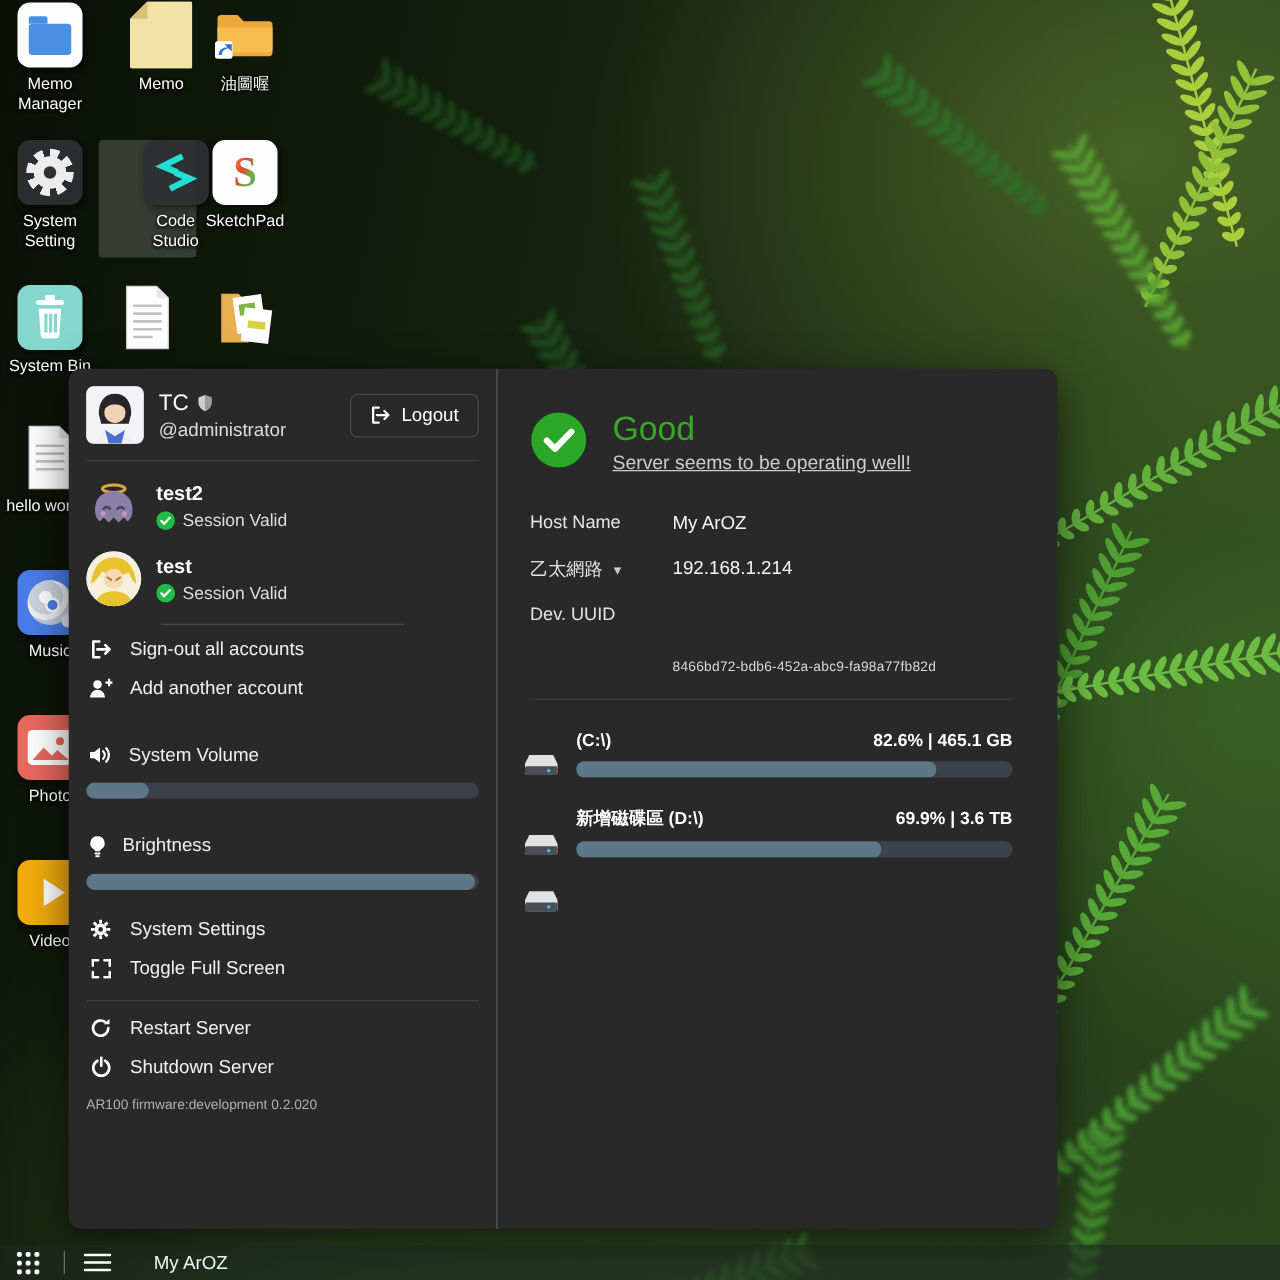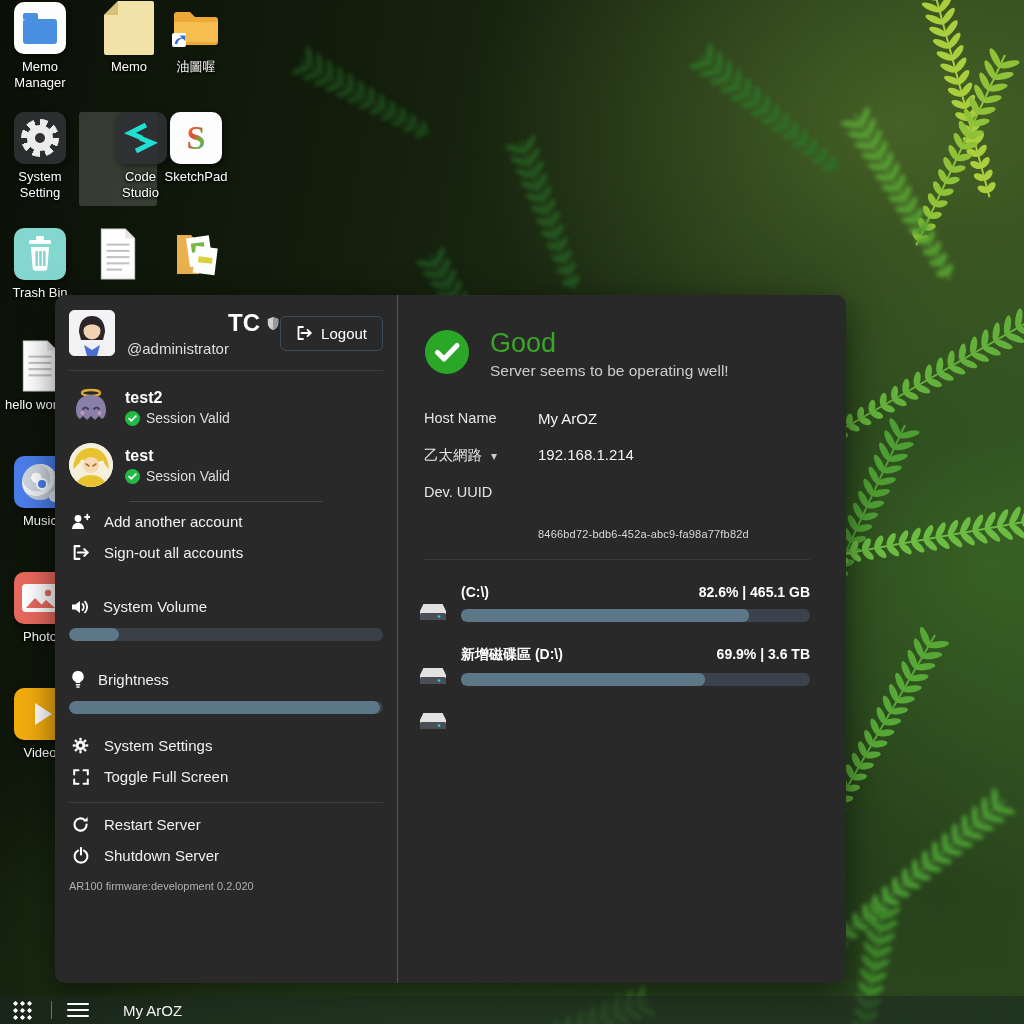--- a/index.html
+++ b/index.html
@@ -58,46 +58,46 @@
   #panel { position:absolute; left:55px; top:295px; width:791px; height:688px;
            background:#292929; border-radius:10px; box-shadow:0 10px 34px rgba(0,0,0,.55);
            display:flex; color:#eee; z-index:5; }
   .panel-left { width:343px; flex:none; border-right:1px solid #4b5a66; padding:14px; }
   .panel-right { flex:1; padding:34px 36px 20px 20px; }
 
   .hrow { display:flex; align-items:center; }
   .avatar { width:46px; height:46px; border-radius:6px; overflow:hidden; flex:none; background:#f5f5f5; }
   .avatar.round { border-radius:50%; width:44px; height:44px; }
   .uinfo { margin-left:12px; flex:1; min-width:0; }
-  .uname { font-size:24px; font-weight:bold; display:flex; align-items:center; gap:6px; color:#fff;justify-content:flex-end; }
+  .uname { font-size:18px; font-weight:normal; display:flex; align-items:center; gap:6px; color:#fff; }
   .uhandle { font-size:15px; color:#ddd; margin-top:3px; }
   .logout-btn { display:flex; align-items:center; gap:9px; border:1px solid #3e4c58; border-radius:6px;
                 padding:8px 15px; font-size:15px; color:#fff; background:transparent; cursor:pointer;
                 font-family:inherit; }
   .divider { border:none; border-top:1px solid #3d3d3d; margin:13px 0 0; }
   .divider.short { width:62%; margin:14px auto 4px; border-top-color:#474747; }
 
   .acct { display:flex; align-items:center; margin-top:14px; cursor:pointer; }
   .acct .aname { font-size:16px; font-weight:bold; color:#fff; }
   .acct .astatus { display:flex; align-items:flex-end; gap:6px; font-size:14px; color:#ddd; margin-top:3px; }
 
   .mrow { display:flex; align-items:center; gap:14px; padding:7px 2px; font-size:15px; color:#f0f0f0; cursor:pointer; }
   .mrow .micon { width:19px; display:flex; justify-content:center; flex:none; }
 
   .slider-group { margin-top:14px; }
-  .slider-label { display:flex; align-items:flex-end; gap:13px; font-size:15px; padding:2px; }
+  .slider-label { display:flex; align-items:flex-start; gap:13px; font-size:15px; padding:2px; }
   .track { margin-top:11px; height:13px; border-radius:7px; background:#3a3f48; overflow:hidden; cursor:pointer; }
   .fill  { height:100%; border-radius:7px; background:var(--slider-fill,#5c7888); }
 
   .fw { font-size:11px; color:#b0b0b0; margin-top:9px; }
 
   
   .status-row { display:flex; align-items:flex-start; gap:20px; margin-left:6px; }
   .status-title { font-size:27px; color:var(--status-green,#39a627); line-height:1.05; }
-  .status-sub { font-size:15.5px; color:#ccc; margin-top:5px; }
+  .status-sub { font-size:15.5px; color:#ccc; margin-top:5px;text-decoration:underline; }
   .info-list { margin:30px 0 0 6px; }
   .info-row { display:flex; align-items:flex-start; margin-bottom:19px; font-size:14.5px; }
   .info-label { width:114px; flex:none; color:#e4e4e4; display:flex; align-items:center; gap:9px; }
   .info-value { color:#f2f2f2; font-size:15px; }
   .info-value.small { font-size:11px; color:#d8d8d8; letter-spacing:.2px;margin-top:44px; }
   .caret { color:#ccc; font-size:12px; cursor:pointer; }
   .rdivider { border:none; border-top:1px solid #383838; margin:0 0 0 6px; }
 
   .disk { display:flex; align-items:flex-end; gap:13px; margin-top:24px; }
   .disk:first-of-type { margin-top:20px; }
@@ -719,21 +719,21 @@
     <div class="tile teal">
       <svg width="48" height="44" viewBox="0 0 48 44">
         <rect x="20" y="4" width="8" height="4" rx="1.5" fill="#fff"></rect>
         <rect x="13" y="8" width="22" height="4" rx="1.5" fill="#fff"></rect>
         <path d="M15 15h18l-1.6 21a3 3 0 01-3 2.8h-8.8a3 3 0 01-3-2.8z" fill="#fff"></path>
         <rect x="19.4" y="19" width="2.6" height="15" fill="#84d7cf"></rect>
         <rect x="23.2" y="19" width="2.6" height="15" fill="#84d7cf"></rect>
         <rect x="27" y="19" width="2.6" height="15" fill="#84d7cf"></rect>
       </svg>
     </div>
-    <div class="lbl">Trash Bin</div>
+    <div class="lbl">System Bin</div>
   </div>
 
   <div class="dicon" style="left:79px;top:228px">
     <div class="tile flat">
       <svg width="42" height="52" viewBox="0 0 40 50">
         <path d="M4 1h23l9 9v39H4z" fill="#fff" stroke="#d5d5d5"></path>
         <path d="M27 1l9 9h-9z" fill="#e6e6e6"></path>
         <g stroke="#c2c2c2" stroke-width="2">
           <line x1="9" y1="16" x2="31" y2="16"></line>
             <line x1="9" y1="22" x2="31" y2="22"></line>
@@ -883,38 +883,38 @@
           </svg>
           <span>Session Valid</span>
         </div>
       </div>
     </div>
 
     <hr class="divider short">
 
     <div class="mrow">
       <span class="micon">
+        <svg width="17" height="17" viewBox="0 0 16 16" fill="none" stroke="#fff" stroke-width="1.9" stroke-linecap="round" stroke-linejoin="round">
+          <path d="M7 2H2.5v12H7"></path>
+            <path d="M5.5 8h9"></path>
+            <path d="M11.5 4.8L14.7 8l-3.2 3.2"></path>
+        </svg>
+      </span>
+      <span>Sign-out all accounts</span>
+    </div>
+
+    <div class="mrow">
+      <span class="micon">
         <svg width="19" height="17" viewBox="0 0 19 17">
           <circle cx="7" cy="5.5" r="3.4" fill="#fff"></circle>
           <path d="M1 16c.4-4 2.8-6.2 6-6.2s5.6 2.2 6 6.2z" fill="#fff"></path>
           <path d="M14 4h4.6M16.3 1.7v4.6" stroke="#fff" stroke-width="1.8" stroke-linecap="round"></path>
         </svg>
       </span>
       <span>Add another account</span>
-    </div>
-
-    <div class="mrow">
-      <span class="micon">
-        <svg width="17" height="17" viewBox="0 0 16 16" fill="none" stroke="#fff" stroke-width="1.9" stroke-linecap="round" stroke-linejoin="round">
-          <path d="M7 2H2.5v12H7"></path>
-            <path d="M5.5 8h9"></path>
-            <path d="M11.5 4.8L14.7 8l-3.2 3.2"></path>
-        </svg>
-      </span>
-      <span>Sign-out all accounts</span>
     </div>
 
     <div style="height:14px"></div>
 
     <div class="slider-group">
       <div class="slider-label">
         <span class="micon">
           <svg width="19" height="16" viewBox="0 0 19 16">
             <path d="M1 5.5v5h3.4L9 14V2L4.4 5.5z" fill="#fff"></path>
             <path d="M11.5 5a4.3 4.3 0 010 6M14 2.6a8 8 0 010 10.8" stroke="#fff" stroke-width="1.8" fill="none" stroke-linecap="round"></path>

